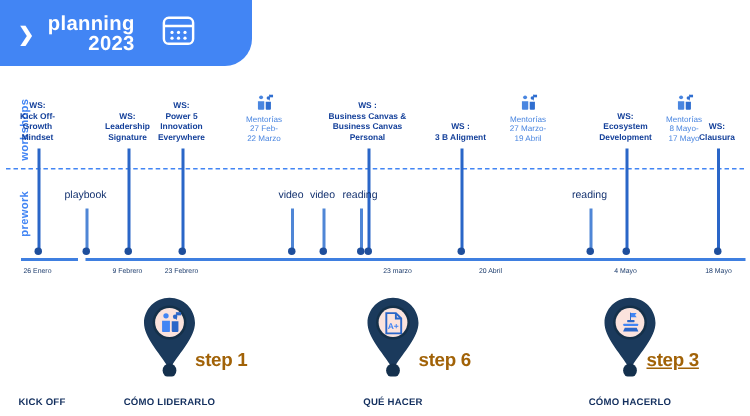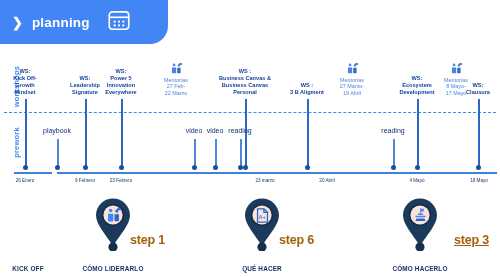--- a/index.html
+++ b/index.html
@@ -73,20 +73,21 @@
     letter-spacing:.15px;text-align:center;white-space:nowrap;
   }
 </style>
 </head>
 <body>
 
 <div class="header-card">
   <div class="chev">❯</div>
   <div class="htitle">
     <span>planning</span>
+    <span>2023</span>
   </div>
   <div class="cal-icon">
     <svg width="26" height="26" viewBox="0 0 24 24" fill="none" stroke="#ffffff" stroke-width="1.5">
       <rect x="3" y="4.5" width="18" height="16" rx="3"></rect>
       <line x1="3" y1="9.5" x2="21" y2="9.5"></line>
       <circle cx="8" cy="13.5" r="1" fill="#fff" stroke="none"></circle>
       <circle cx="12" cy="13.5" r="1" fill="#fff" stroke="none"></circle>
       <circle cx="16" cy="13.5" r="1" fill="#fff" stroke="none"></circle>
       <circle cx="8" cy="17" r="1" fill="#fff" stroke="none"></circle>
       <circle cx="12" cy="17" r="1" fill="#fff" stroke="none"></circle>
@@ -247,17 +248,17 @@
       <circle cx="21" cy="50" r="4.6" fill="#14304d"></circle>
     </svg>
     <div style="position:absolute;left:12.5px;top:9.5px;"><svg width="17" height="17" viewBox="0 0 24 24">
       <rect x="11.3" y="2" width="0.9" height="7" fill="#2a66c8"></rect>
       <path d="M12.2 2.3h5.4l-1.6 2 1.6 2h-5.4z" fill="#4285f4"></path>
       <rect x="8.6" y="9" width="7" height="2" rx="0.6" fill="#2a66c8"></rect>
       <rect x="5" y="12.4" width="14" height="2.1" rx="0.6" fill="#4285f4"></rect>
       <path d="M6.4 16.2h11.2l1.6 3.6H4.8z" fill="#2a66c8"></path>
     </svg></div>
   </div>
-    <div class="step-txt" style="left: 454px; top: 233px; text-decoration: underline;">step 3</div>
+    <div class="step-txt" style="left: 431px; top: 233px; text-decoration: underline;">step 3</div>
     <div class="phase" style="left: 370px; width: 100px; top: 265px;">CÓMO HACERLO</div>
   </div>
 
 <div class="phase" id="kickoff-phase" style="top: 265px; left: -12px; width: 80px;">KICK OFF</div>
 
 </body></html>

